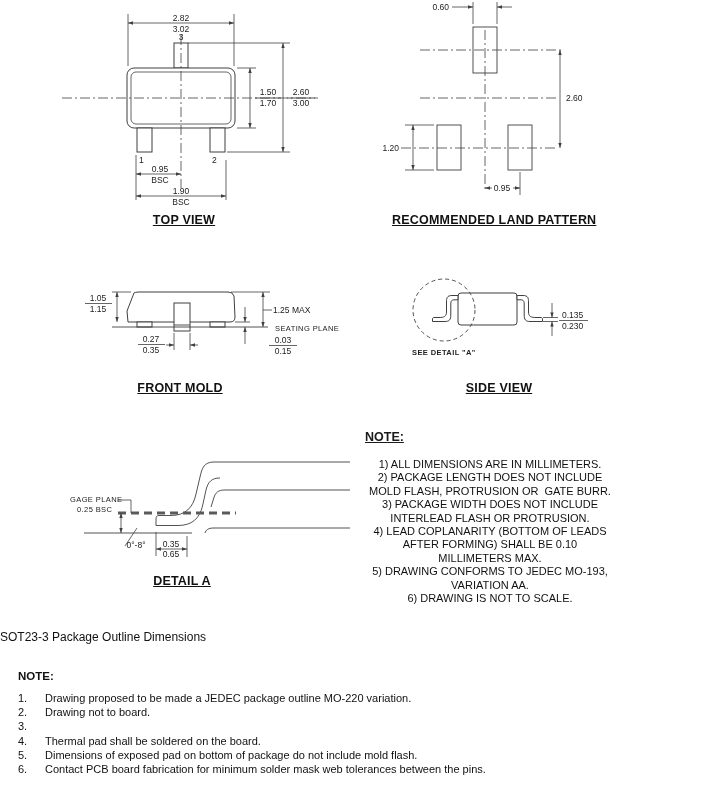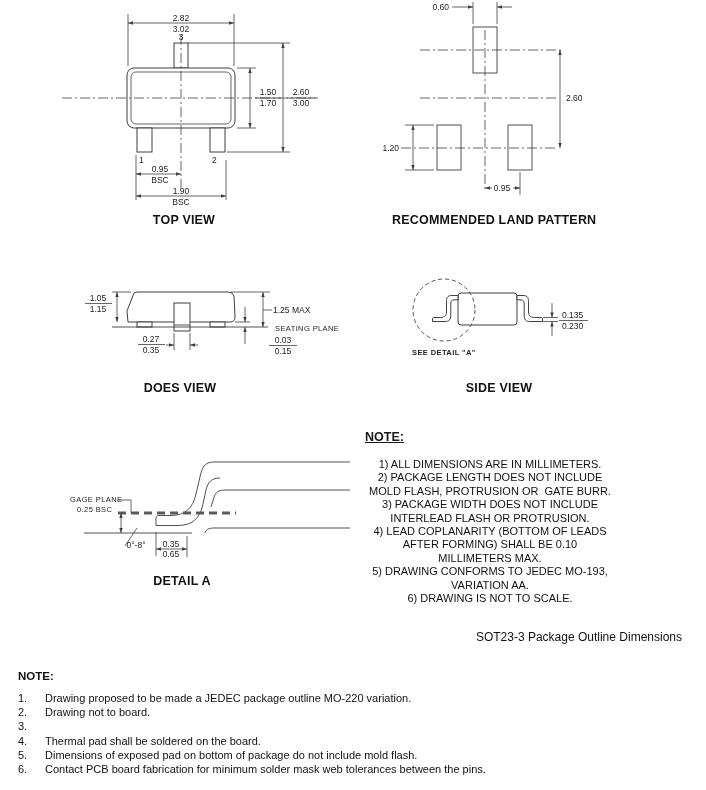--- a/index.html
+++ b/index.html
@@ -8,26 +8,26 @@
   svg{position:absolute;overflow:visible;}
   svg line, svg path, svg rect, svg circle{stroke:#3f3f3f;stroke-width:0.9;fill:none;}
   svg .part{fill:#ffffff;stroke:#3f3f3f;stroke-width:1;}
   svg .cl{stroke-dasharray:10 3 2 3;stroke-width:0.8;}
   svg .dash{stroke-dasharray:4 3;}
   svg .thin{stroke-width:0.8;}
   svg .gage{stroke:#5a5a5a;stroke-width:3;stroke-dasharray:8 5;}
   svg text{font-family:"Liberation Sans",sans-serif;font-size:8.5px;fill:#222;stroke:none;}
   svg text.sm{font-size:7.5px;letter-spacing:0.4px;}
   svg text.b{font-weight:bold;}
-  .view-title{position:absolute;font-weight:bold;font-size:12.5px;
+  .view-title{position:absolute;font-weight:bold;font-size:12.5px;text-decoration:underline;
               text-align:center;color:#111;letter-spacing:0.2px;white-space:nowrap;}
   .notes-block{position:absolute;left:365px;top:430px;width:250px;}
   .notes-header{font-weight:bold;font-size:12.5px;text-decoration:underline;margin-bottom:14px;}
   .note-item{font-weight:normal;font-size:11px;line-height:13.4px;white-space:pre-wrap;color:#111;text-align:center;}
-  .caption{position:absolute;left:0;top:630px;width:682px;text-align:right;font-size:12px;color:#111;}
+  .caption{position:absolute;left:0;top:630px;width:682px;text-align:left;font-size:12px;color:#111;}
   .bottom-header{position:absolute;left:18px;top:670px;font-weight:bold;font-size:11.5px;color:#111;}
   .bottom-list{position:absolute;left:18px;top:691px;width:680px;font-size:11px;color:#111;}
   .bottom-row{display:flex;line-height:14.2px;}
   .bottom-row .num{width:27px;flex:0 0 27px;}
 </style>
 </head>
 <body>
 
 <div class="page">
 
@@ -162,21 +162,21 @@
       </g>
     <text text-anchor="middle" x="98" y="301">1.05</text>
     <text text-anchor="middle" x="98" y="312">1.15</text>
     <text x="273" y="313">1.25 MAX</text>
     <text class="sm" x="275" y="331">SEATING PLANE</text>
     <text text-anchor="middle" x="151" y="342">0.27</text>
     <text text-anchor="middle" x="151" y="353">0.35</text>
     <text text-anchor="middle" x="283" y="343">0.03</text>
     <text text-anchor="middle" x="283" y="354">0.15</text>
   </svg>
-  <div class="view-title" style="left:121px;top:381px;width:118px">DOES VIEW</div>
+  <div class="view-title" style="left:121px;top:381px;width:118px">FRONT MOLD</div>
 
   <svg style="left:388px;top:258px" width="232" height="112" viewBox="388 258 232 112">
     <g>
       <rect class="part" x="458" y="293" width="59" height="32" rx="3"></rect>
       <path class="part" d="M458,295.5 L452,295.5 C447,295.5 446.5,298 446.5,302 L446.5,312 C446.5,316.5 444,317.5 439,317.5 L434,317.5 C433,317.5 432.5,318.2 432.5,319 L432.5,321.5 L445,321.5 C449.5,321.5 450.8,319.5 450.8,315 L450.8,304 C450.8,300.5 452,299.8 455,299.8 L458,299.8 Z"></path>
       <path class="part" d="M517,295.5 L523,295.5 C528,295.5 528.5,298 528.5,302 L528.5,312 C528.5,316.5 531,317.5 536,317.5 L541,317.5 C542,317.5 542.5,318.2 542.5,319 L542.5,321.5 L530,321.5 C525.5,321.5 524.2,319.5 524.2,315 L524.2,304 C524.2,300.5 523,299.8 520,299.8 L517,299.8 Z"></path>
       <circle class="dash" cx="444" cy="310" r="31"></circle>
     </g>
     <g>
       <line class="thin" x1="543" y1="317.5" x2="558" y2="317.5"></line>

